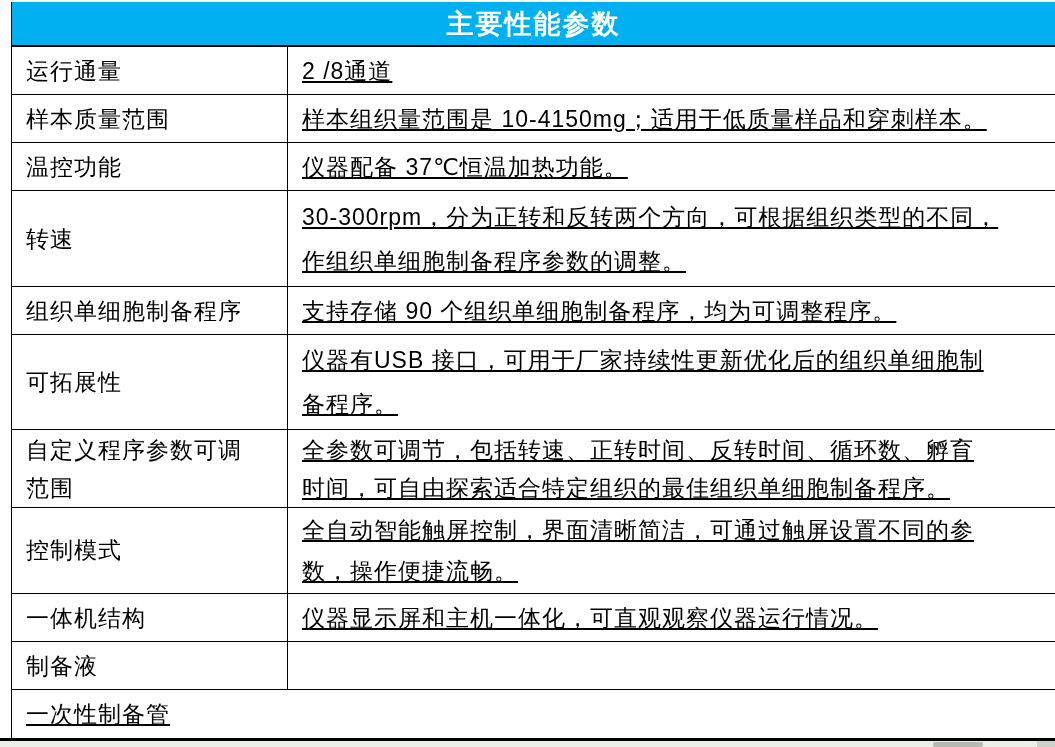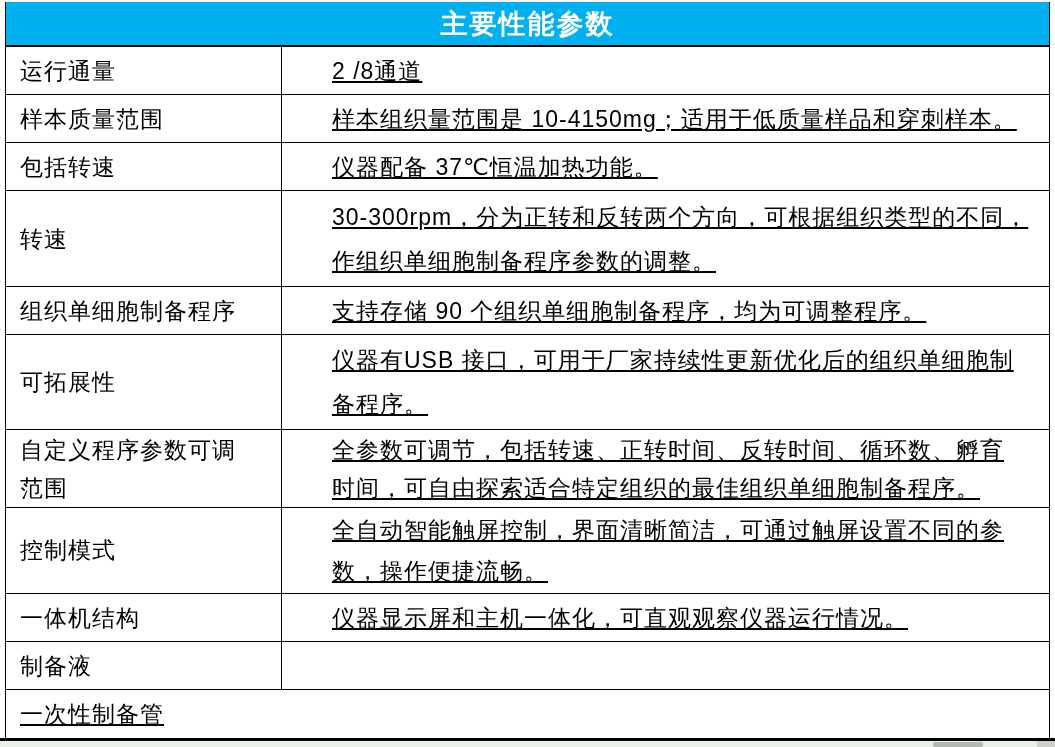--- a/index.html
+++ b/index.html
@@ -3,39 +3,38 @@
 <meta charset="utf-8">
 <style>
   html,body{margin:0;padding:0;}
   body{
     width:1055px;height:747px;overflow:hidden;position:relative;
     background:#ffffff;
     font-family:"Liberation Sans","DejaVu Sans",sans-serif;
     color:#000000;
   }
   .spec-table{
-    position:absolute;left:5px;top:2px;width:1045px;
+    position:absolute;left:11px;top:2px;width:1045px;
     border-left:1px solid #000;border-right:1px solid #000;
     box-sizing:border-box;
   }
   .thead{
     height:45px;
     display:flex;align-items:center;justify-content:center;
     background:#00B0F0;
     border-bottom:2px solid #000;
     box-sizing:border-box;
   }
   .thead .title{
     color:#fff;font-size:27px;font-weight:bold;letter-spacing:2px;
   }
   .row{
     display:flex;
     border-bottom:1px solid #000;
     box-sizing:border-box;
-    gap:36px;
   }
   .cell{
     display:flex;align-items:center;
     box-sizing:border-box;
     font-size:23px;letter-spacing:1px;line-height:44px;
     white-space:pre-line;
   }
   .param{
     width:276px;flex:0 0 276px;
     border-right:1px solid #000;
@@ -85,21 +84,21 @@
     <div class="cell param">运行通量</div>
     <div class="cell value">2 /8通道</div>
   </div>
 
   <div class="row">
     <div class="cell param">样本质量范围</div>
     <div class="cell value">样本组织量范围是 10-4150mg；适用于低质量样品和穿刺样本。</div>
   </div>
 
   <div class="row">
-    <div class="cell param">包括转速</div>
+    <div class="cell param">温控功能</div>
     <div class="cell value">仪器配备 37℃恒温加热功能。</div>
   </div>
 
   <div class="row">
     <div class="cell param">转速</div>
     <div class="cell value">30-300rpm，分为正转和反转两个方向，可根据组织类型的不同，
 作组织单细胞制备程序参数的调整。</div>
   </div>
 
   <div class="row">

